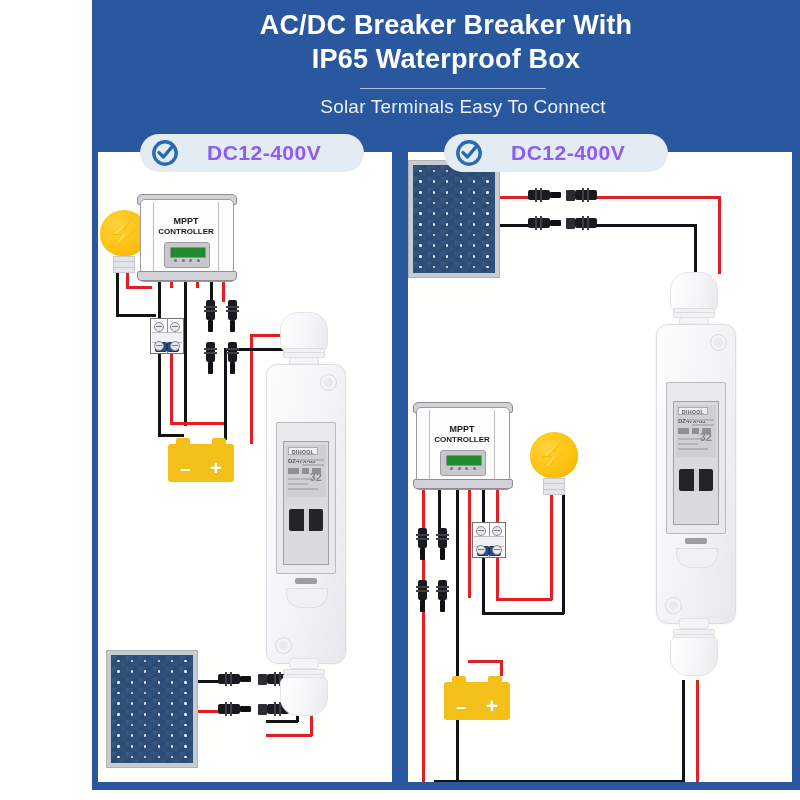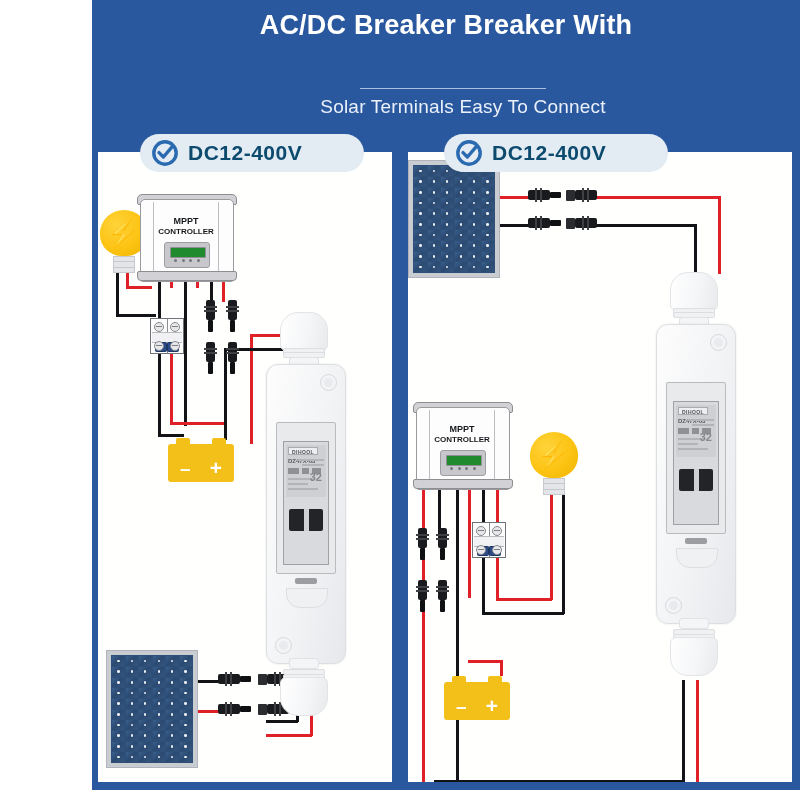--- a/index.html
+++ b/index.html
@@ -59,25 +59,26 @@
     display: flex;
     align-items: center;
     padding: 0 16px 0 12px;
     box-sizing: border-box;
     z-index: 6;
   }
   .badge-l { left: 140px; top: 134px; width: 224px; }
   .badge-r { left: 444px; top: 134px; width: 224px; }
   .badge .chk { width: 26px; height: 26px; flex: 0 0 26px; margin-right: 10px; }
   .badge .btxt {
-    color: #0c4a6e;
+    color: #8b5cf6;
     font-size: 21px;
     font-weight: bold;
     letter-spacing: 0.5px;
     white-space: nowrap;
+    margin-left: 19px;
   }
   
   .panel {
     position: absolute;
     background: #fffffe;
     overflow: hidden;
   }
   .panel-l { left: 98px; top: 152px; width: 294px; height: 630px; }
   .panel-r { left: 408px; top: 152px; width: 384px; height: 630px; }
   .wire { position: absolute; }
@@ -272,20 +273,21 @@
 </head>
 <body>
 
 <div id="root">
 
   <div class="blue-bg"></div>
 
   <div class="header">
     <div class="title">
       <span class="title-line">AC/DC Breaker Breaker With</span>
+      <span class="title-line">IP65 Waterproof Box</span>
     </div>
     <div class="rule"></div>
     <div class="subtitle">Solar Terminals Easy To Connect</div>
   </div>
 
   <div class="badge badge-l">
     <svg class="chk" viewBox="0 0 26 26">
       <circle cx="13" cy="13" r="11.2" fill="none" stroke="#2a6ab0" stroke-width="3.4"></circle>
       <path d="M7 12.6 L11.4 17 L19.6 7.4" fill="none" stroke="#2a6ab0" stroke-width="3.4" stroke-linecap="round" stroke-linejoin="round"></path>
     </svg>

